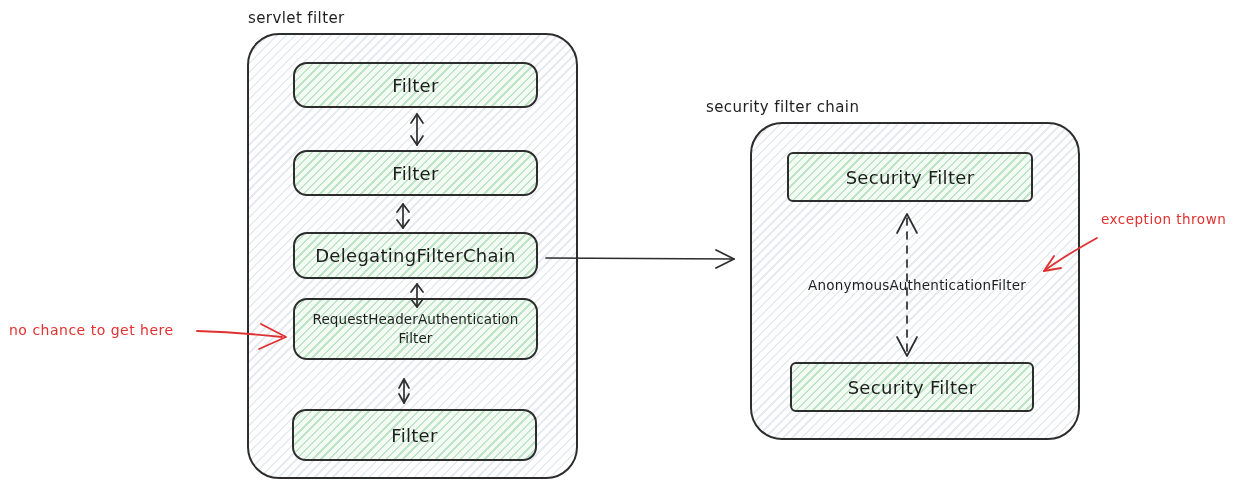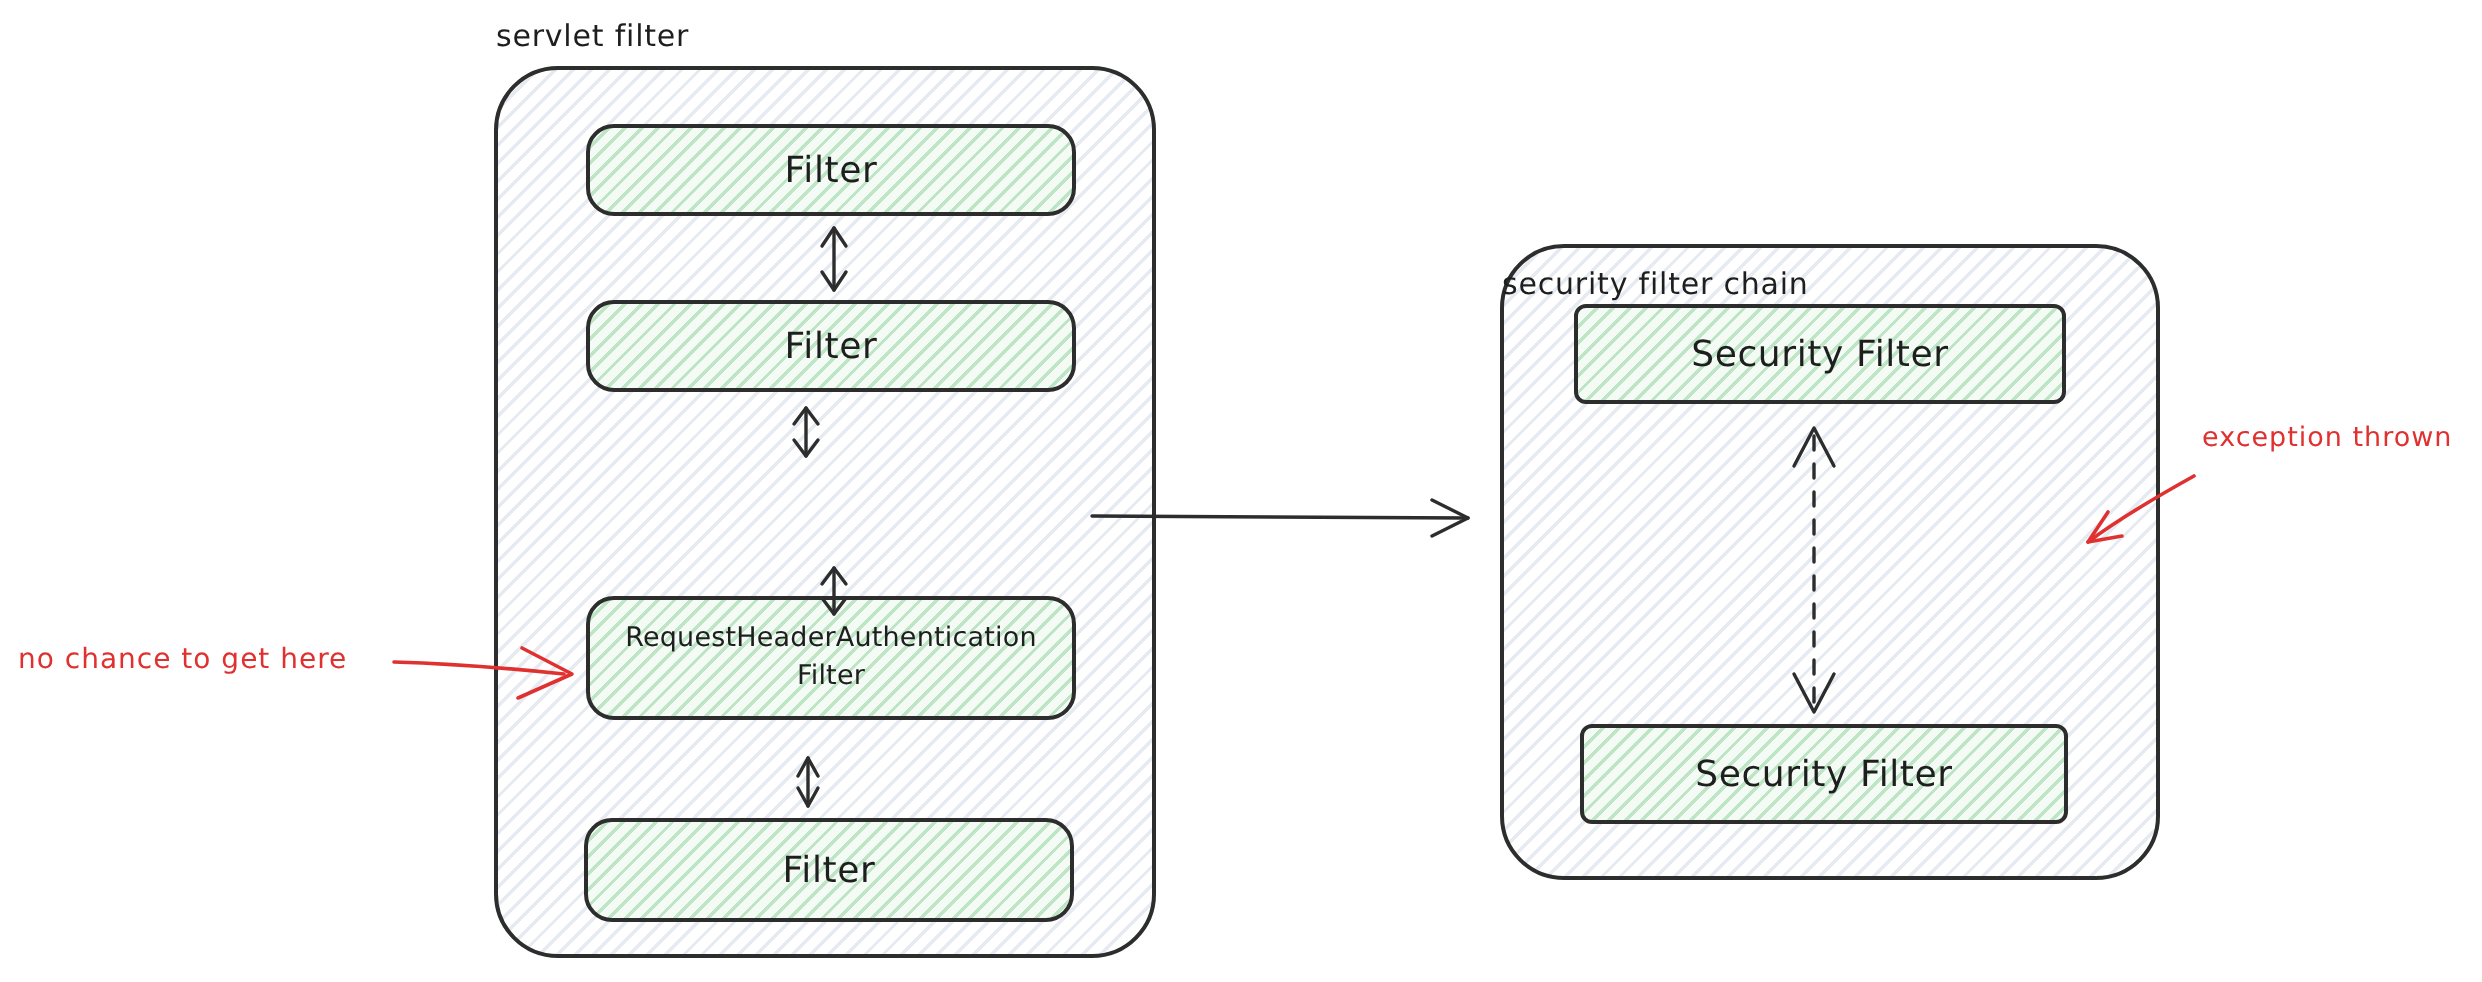--- a/index.html
+++ b/index.html
@@ -101,40 +101,44 @@
   <div class="frame" style="left:247px; top:33px; width:331px; height:446px;"></div>
 
   <div class="node" style="left:293px; top:62px; width:245px; height:46px;">
     <span>Filter</span>
   </div>
 
   <div class="node" style="left:293px; top:150px; width:245px; height:46px;">
     <span>Filter</span>
   </div>
 
+  <div class="node" style="left:293px; top:232px; width:245px; height:47px;">
+    <span>DelegatingFilterChain</span>
+  </div>
 
   <div class="node small-text" style="left:293px; top:298px; width:245px; height:62px;">
     <span>
       <span>RequestHeaderAuthentication</span><br>
       <span>Filter</span>
     </span>
   </div>
 
   <div class="node" style="left:292px; top:409px; width:245px; height:52px;">
     <span>Filter</span>
   </div>
 
-  <div class="group-label" style="left:751px; top:98px;margin-top:35px;">security filter chain</div>
+  <div class="group-label" style="left:706px; top:98px;">security filter chain</div>
 
   <div class="frame" style="left:750px; top:122px; width:330px; height:318px;"></div>
 
   <div class="node round16" style="left:787px; top:152px; width:246px; height:50px;">
     <span>Security Filter</span>
   </div>
 
+  <div class="mid-label" style="left:794px; top:277px; width:246px;">AnonymousAuthenticationFilter</div>
 
   <div class="node round16" style="left:790px; top:362px; width:244px; height:50px;">
     <span>Security Filter</span>
   </div>
 
   <div class="red-note" style="left:9px; top:322px;">no chance to get here</div>
 
   <div class="red-note" style="left:1101px; top:211px; font-size:13.5px;">exception thrown</div>
 
   <svg class="arrows" viewBox="0 0 1241 491">

